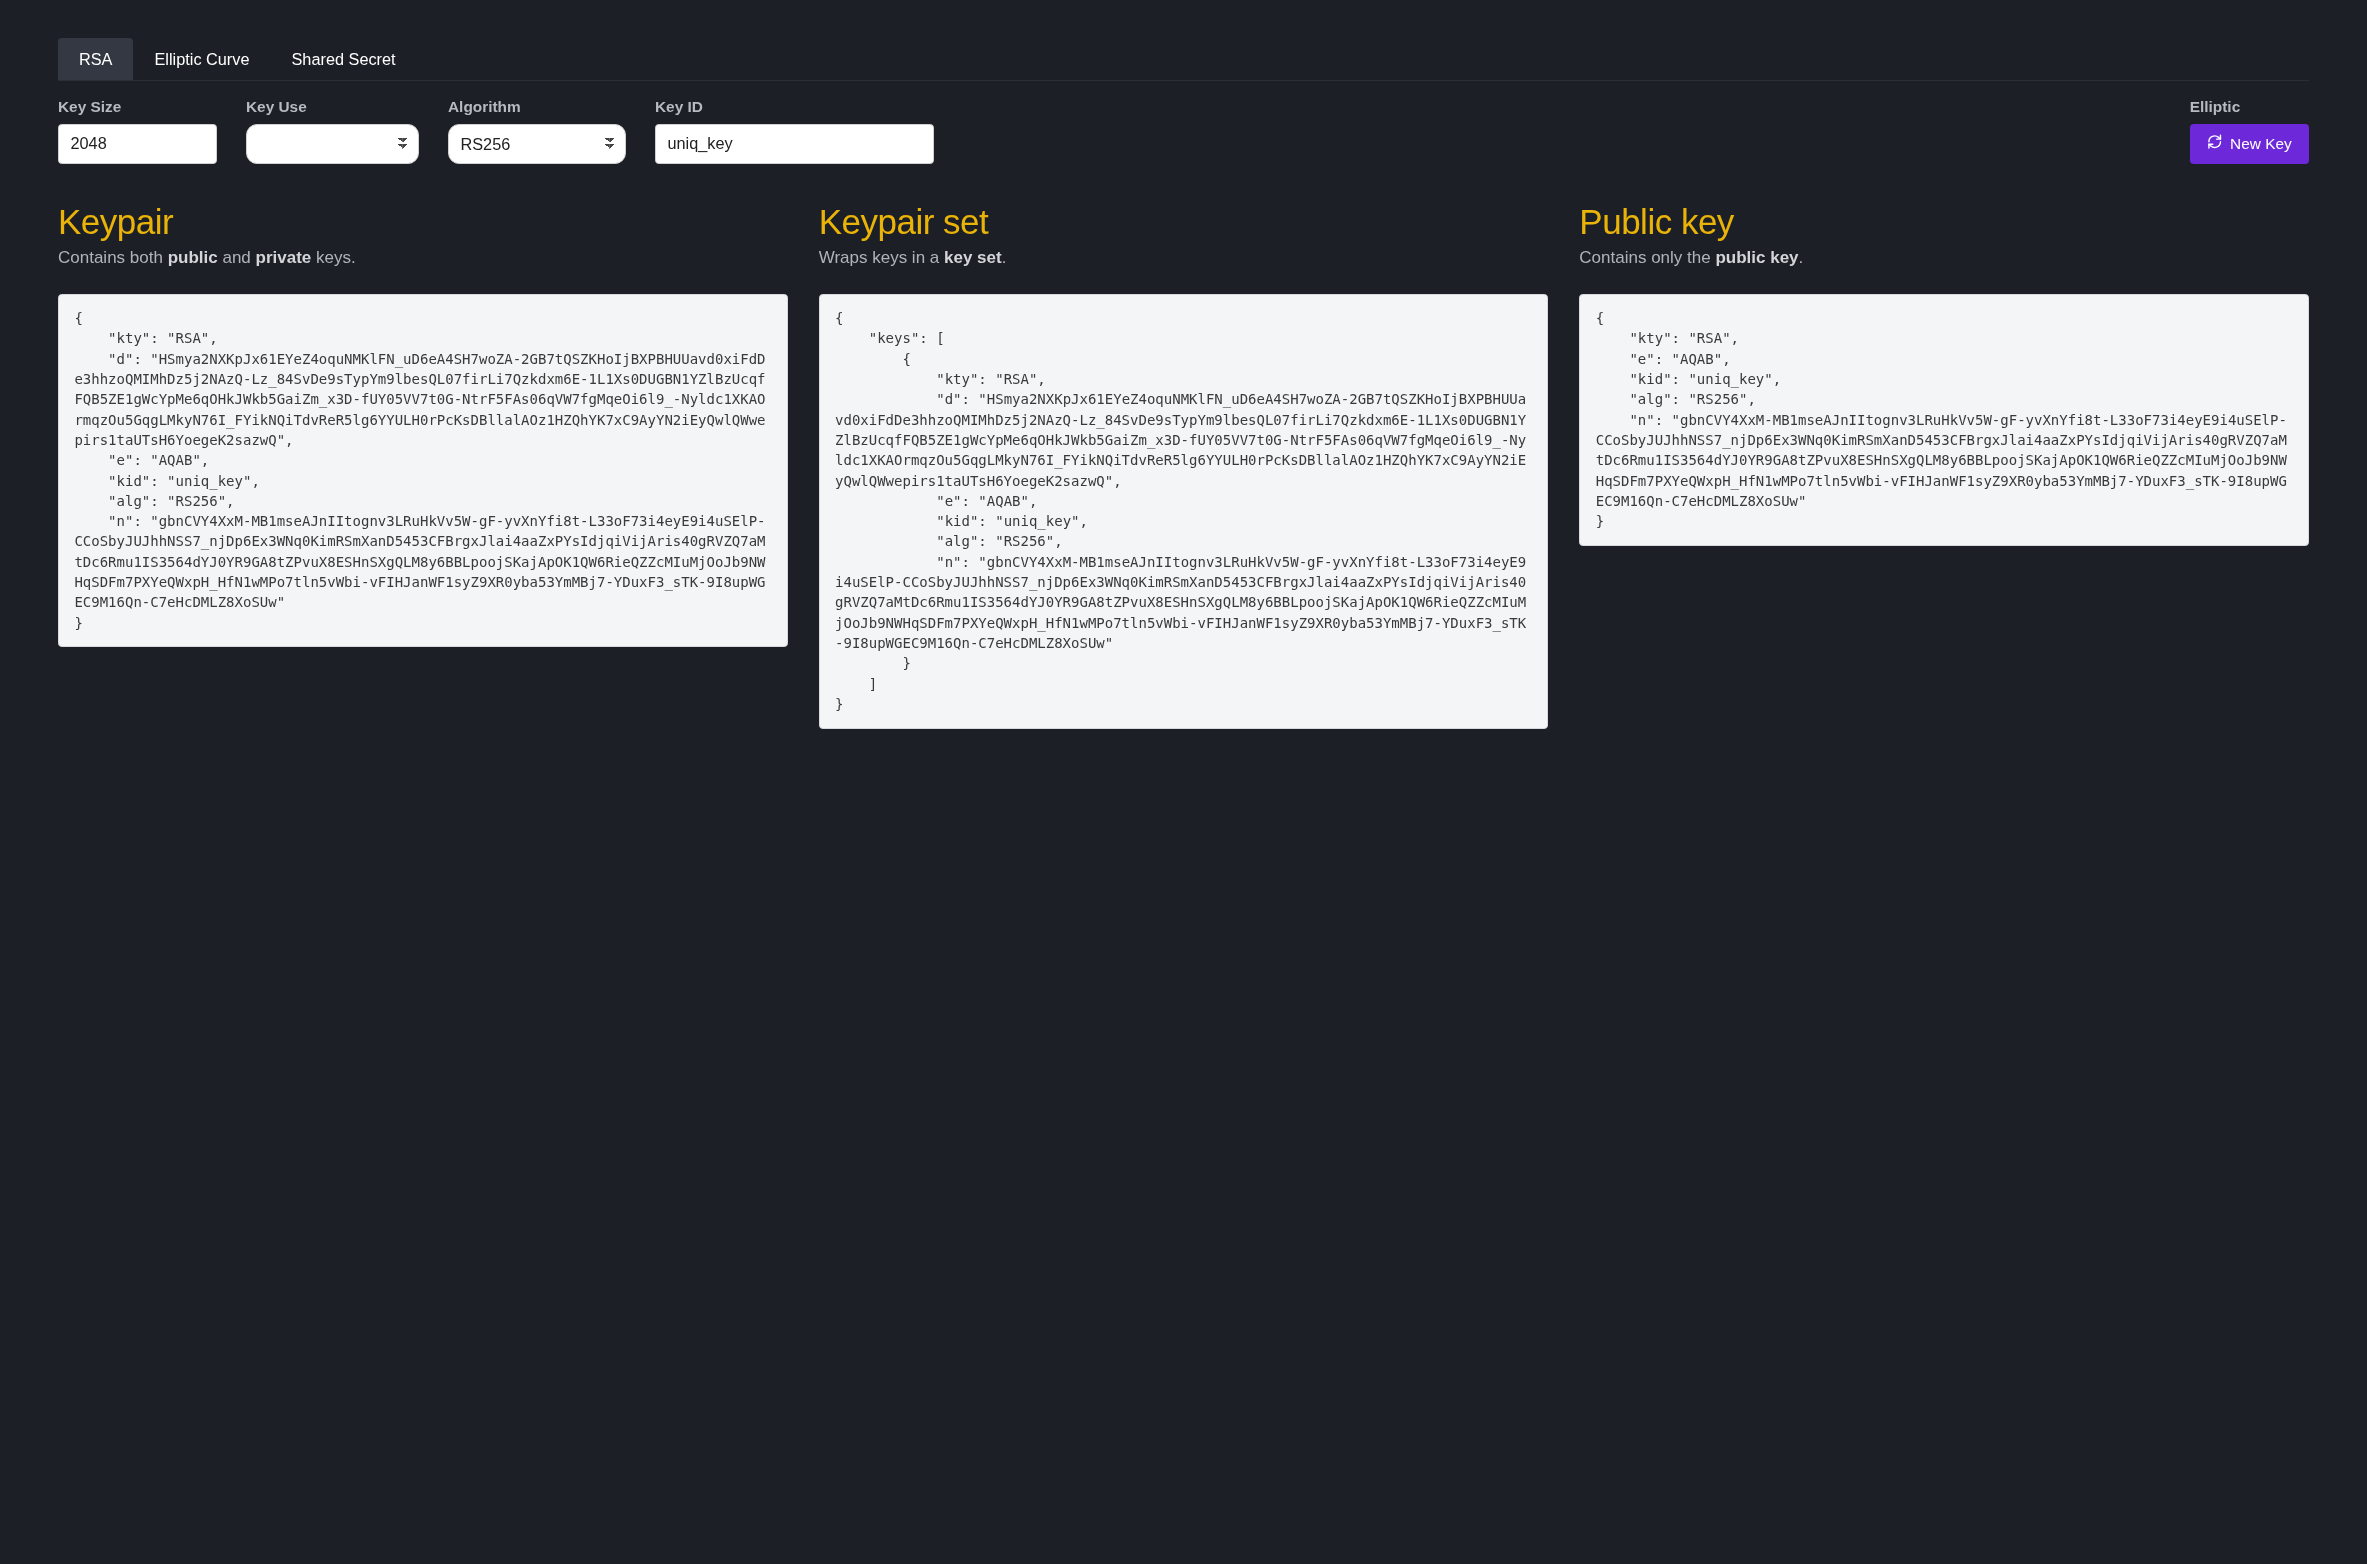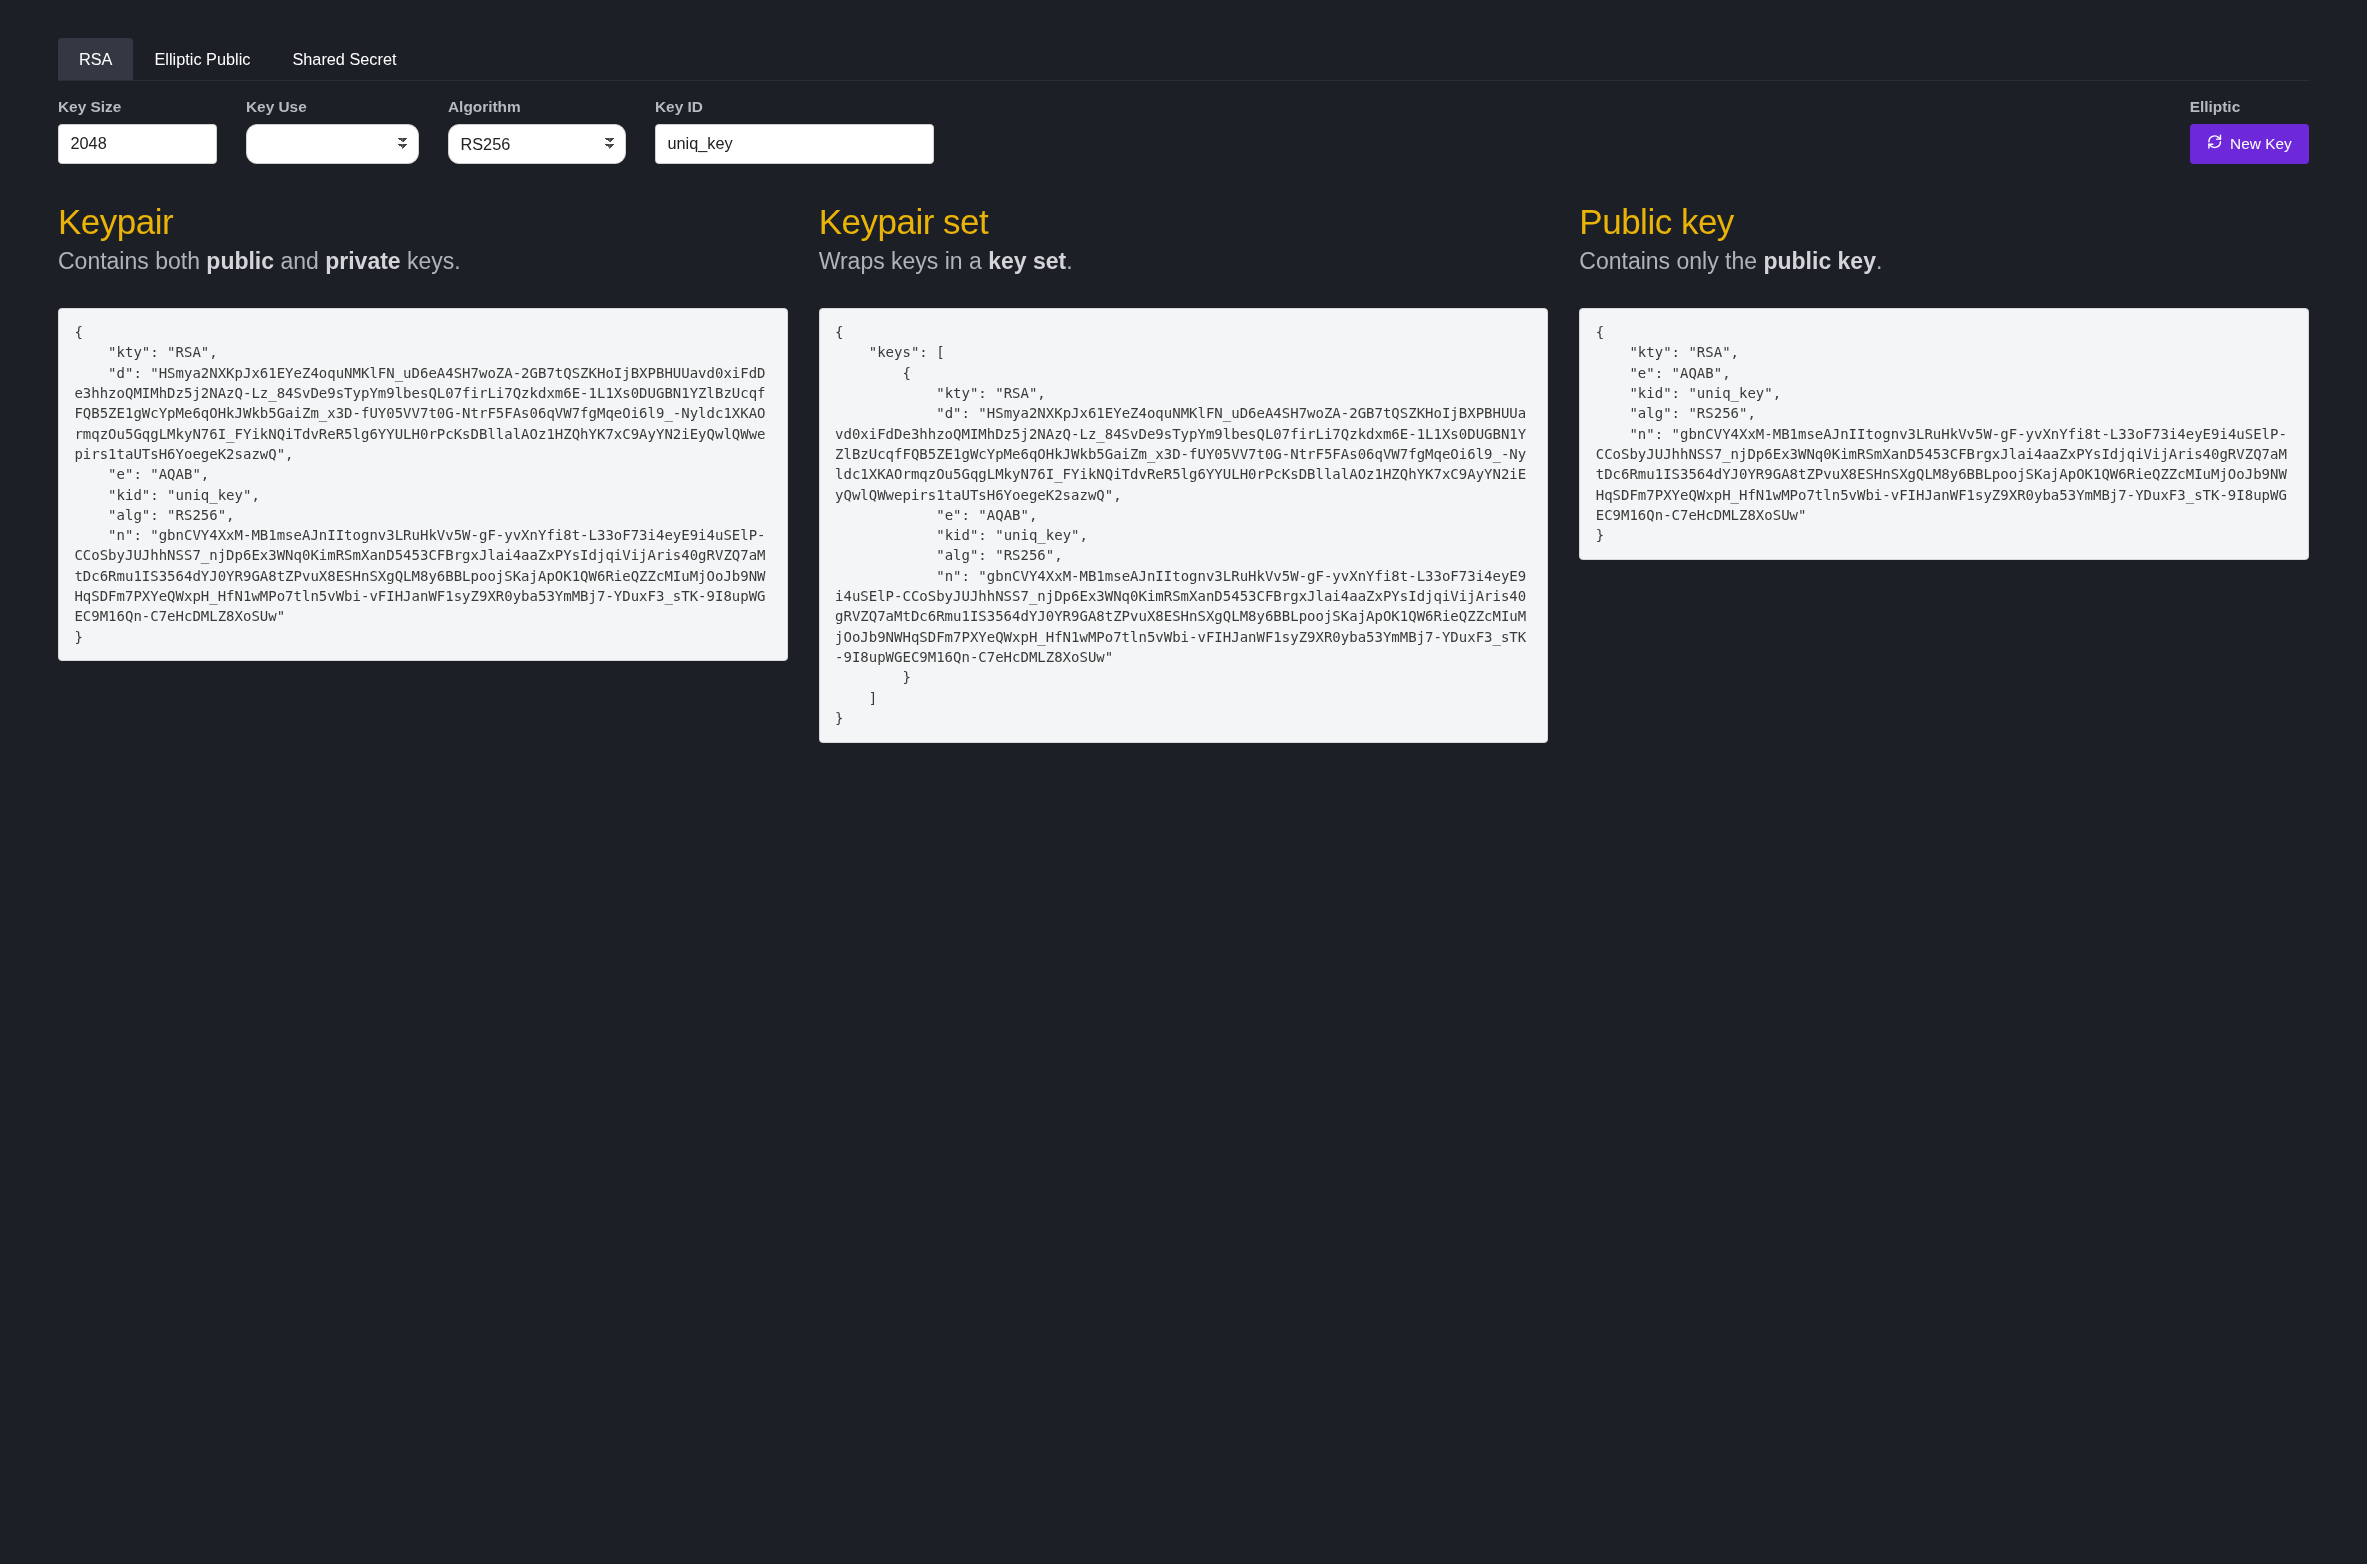--- a/index.html
+++ b/index.html
@@ -91,44 +91,44 @@
     gap: 31px;
   }
   .col-title {
     font-size: 35px;
     font-weight: 400;
     color: #eab308;
     margin-bottom: 5.8px;
     letter-spacing: -0.5px;
   }
   .col-sub {
-    font-size: 23px;
+    font-size: 17px;
     color: #b0b3b9;
-    margin-bottom: 33px;
+    margin-bottom: 26px;
   }
   .col-sub b { color: #d3d5d9; font-weight: 700; }
   pre.codebox {
     background: #f4f5f6;
     color: #3a3a3a;
     border: 1px solid #d6d8db;
     border-radius: 3.8px;
     padding: 13.4px 15.4px;
     font-family: ui-monospace, SFMono-Regular, Menlo, Consolas, monospace;
     font-size: 14px;
     line-height: 1.45;
     white-space: pre-wrap;
     word-break: break-all;
   }
 </style>
 </head>
 <body>
 
 <div class="tabs">
   <div class="tab active">RSA</div>
-  <div class="tab">Elliptic Public</div>
+  <div class="tab">Elliptic Curve</div>
   <div class="tab">Shared Secret</div>
 </div>
 
 <div class="controls">
 
   <div class="control">
     <span class="control-label">Key Size</span>
     <input class="w-keysize" type="text" value="2048" style="">
   </div>
 

